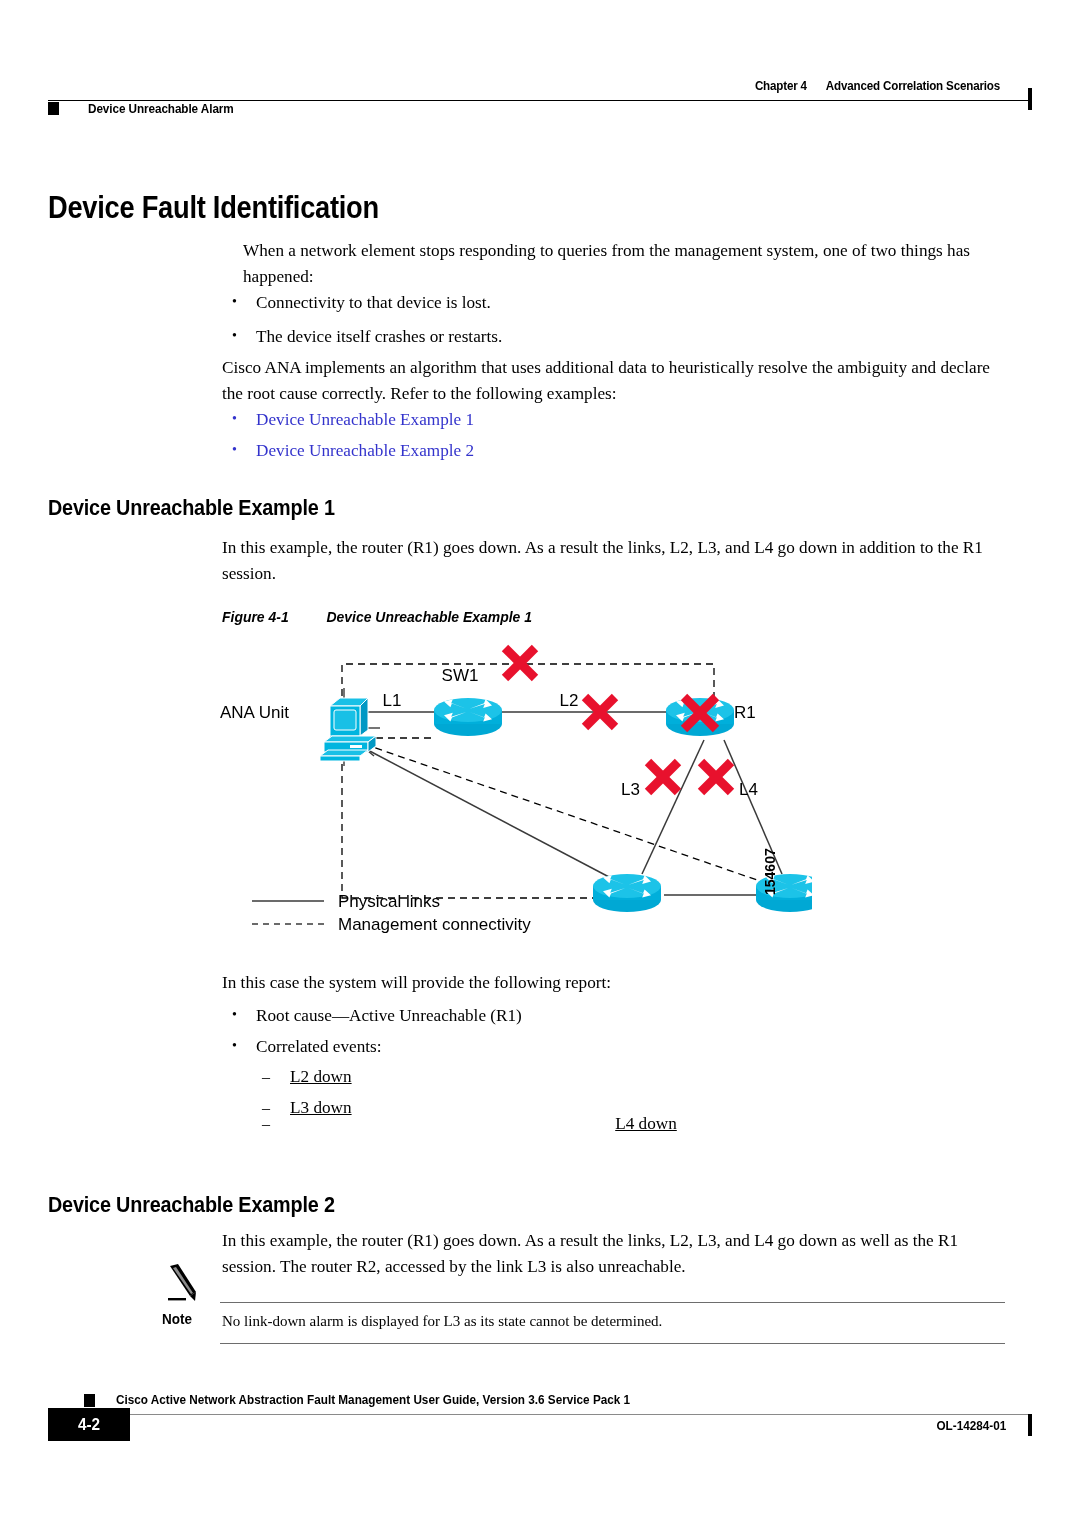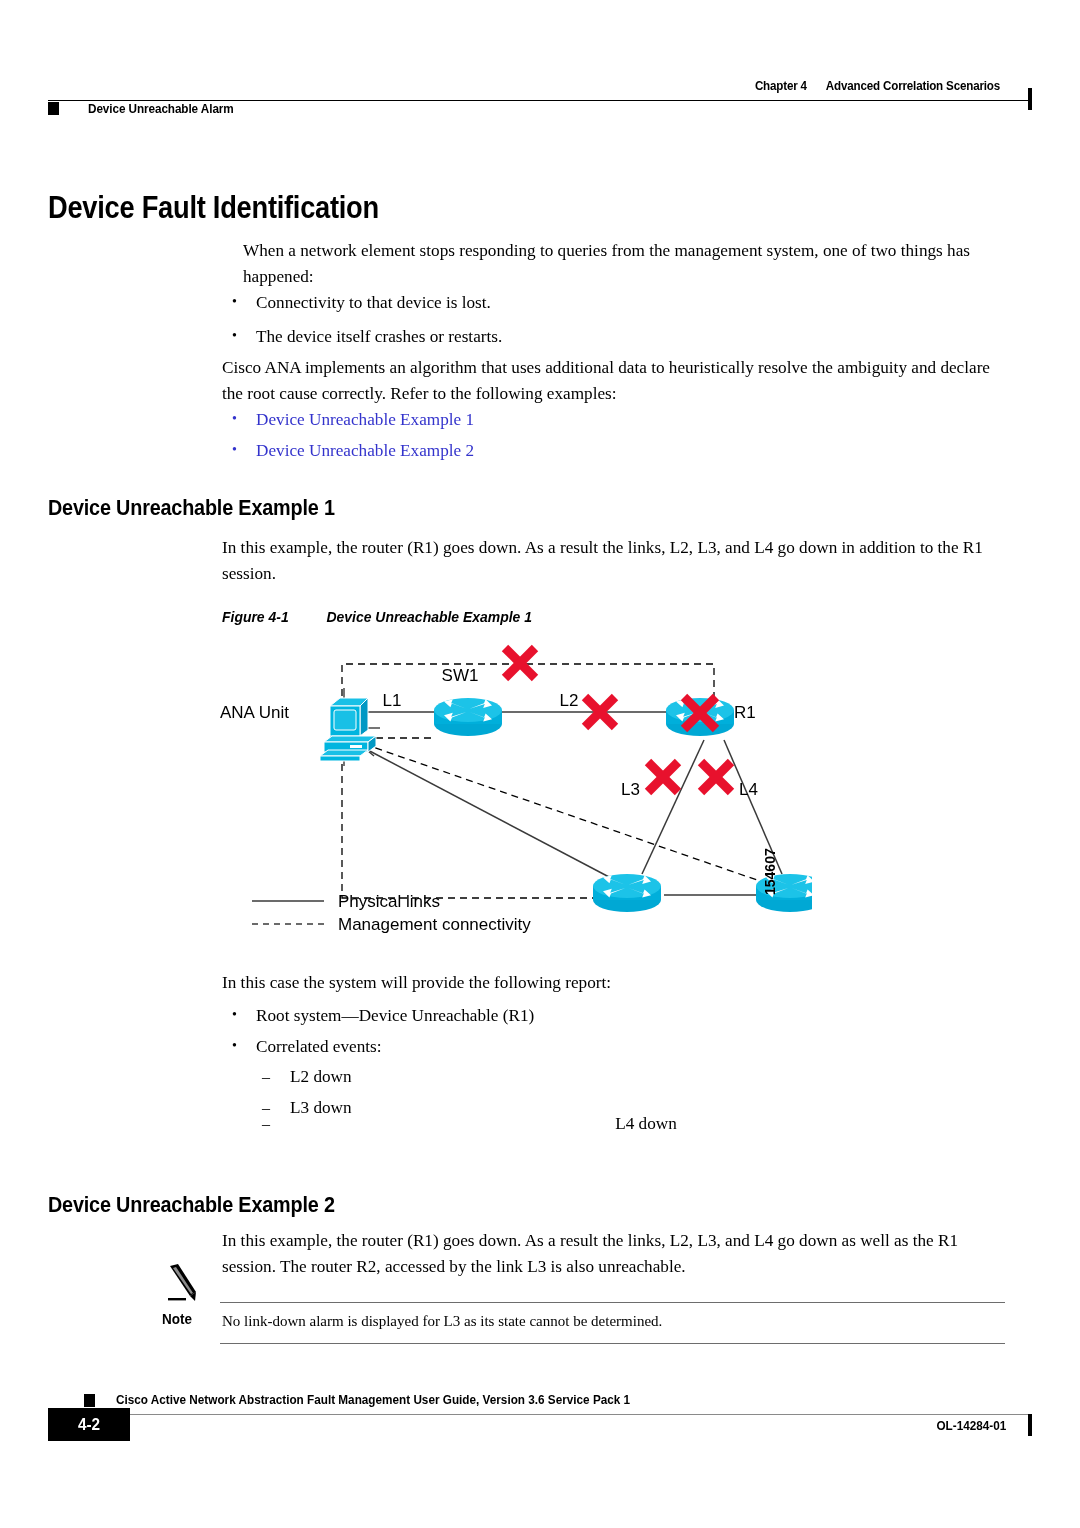--- a/index.html
+++ b/index.html
@@ -141,20 +141,21 @@
     position: absolute;
     left: 262px;
     width: 740px;
   }
   .ditem {
     position: relative;
     padding-left: 28px;
     font-size: 17.2px;
     line-height: 25.5px;
     margin: 0;
+    text-decoration: underline;
   }
   .ditem::before {
     content: "\2013";
     position: absolute;
     left: 0px;
     top: 0px;
     font-size: 16px;
   }
 
   
@@ -541,21 +542,21 @@
     </svg>
   </div>
 
   <div class="fig-id">154607</div>
 
   <div class="body-col" style="top:970px;">
     <p class="para">In this case the system will provide the following report:</p>
   </div>
 
   <div class="blist" style="top:1003px;">
-    <p class="bitem">Root system—Device Unreachable (R1)</p>
+    <p class="bitem">Root cause—Active Unreachable (R1)</p>
   </div>
   <div class="blist" style="top:1034px;">
     <p class="bitem">Correlated events:</p>
   </div>
 
   <div class="dlist" style="top:1064px;">
     <p class="ditem">L2 down</p>
   </div>
   <div class="dlist" style="top:1095px;">
     <p class="ditem">L3 down</p>

